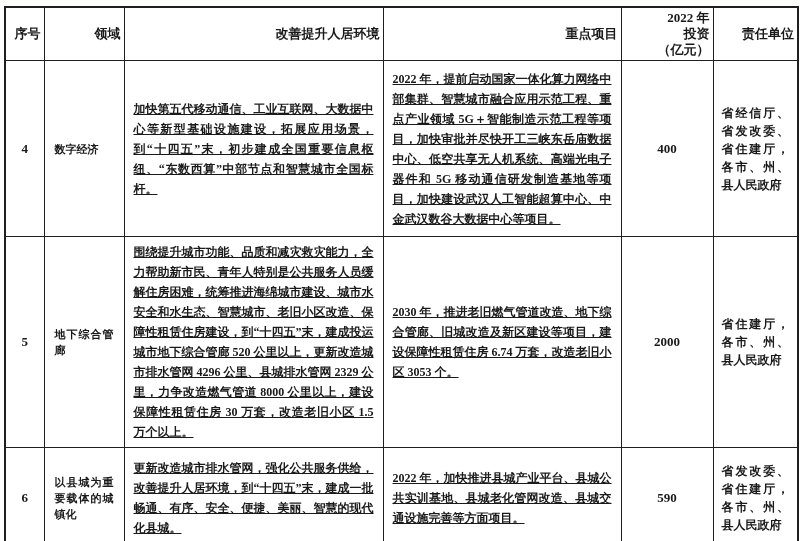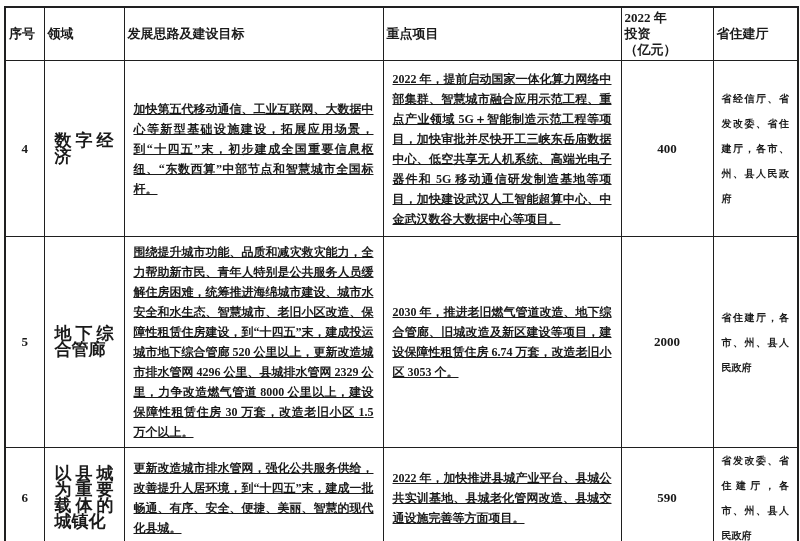--- a/index.html
+++ b/index.html
@@ -29,52 +29,52 @@
   }
   .gov-table th, .gov-table td {
     border: 1px solid #1f1f1f;
     vertical-align: middle;
     font-weight: 700;
     overflow: hidden;
   }
   .gov-table th {
     font-size: 13px;
     line-height: 16px;
-    text-align: left;
+    text-align: right;
     padding: 2px 3px;
   }
   .pre { white-space: pre-line; }
   .c-no {
     text-align: center;
     font-size: 13px;
     padding: 2px;
   }
   .c-field {
-    font-size: 17px;
+    font-size: 11px;
     line-height: 16px;
     text-align: justify;
     text-justify: inter-character;
     padding: 4px 10px;
   }
   .c-para {
     font-size: 12px;
     line-height: 20px;
     text-align: justify;
     text-justify: inter-character;
     padding: 5px 9px;
     text-decoration: underline;
   }
   .c-inv {
     text-align: center;
     font-size: 13px;
     padding: 4px;
   }
   .c-units {
-    font-size: 10px;
-    line-height: 25px;
+    font-size: 12px;
+    line-height: 18px;
     text-align: justify;
     text-justify: inter-character;
     padding: 0 8px;
   }
   tr.r-header { height: 48px; }
   tr.r-4 { height: 176px; }
   tr.r-5 { height: 202px; }
   tr.r-6 { height: 101px; }
 </style>
 </head>
@@ -87,26 +87,26 @@
       <col style="width:80px">
       <col style="width:259px">
       <col style="width:238px">
       <col style="width:92px">
       <col style="width:85px">
     </colgroup>
     <thead>
       <tr class="r-header">
         <th>序号</th>
         <th>领域</th>
-        <th>发展思路及建设目标</th>
+        <th>改善提升人居环境</th>
         <th>重点项目</th>
         <th class="pre">2022 年
 投资
 （亿元）</th>
-        <th>省住建厅</th>
+        <th>责任单位</th>
       </tr>
     </thead>
     <tbody>
       <tr class="r-4">
         <td class="c-no">4</td>
         <td class="c-field">数字经济</td>
         <td class="c-para">加快第五代移动通信、工业互联网、大数据中心等新型基础设施建设，拓展应用场景，到“十四五”末，初步建成全国重要信息枢纽、“东数西算”中部节点和智慧城市全国标杆。</td>
         <td class="c-para">2022 年，提前启动国家一体化算力网络中部集群、智慧城市融合应用示范工程、重点产业领域 5G＋智能制造示范工程等项目，加快审批并尽快开工三峡东岳庙数据中心、低空共享无人机系统、高端光电子器件和 5G 移动通信研发制造基地等项目，加快建设武汉人工智能超算中心、中金武汉数谷大数据中心等项目。</td>
         <td class="c-inv">400</td>
         <td class="c-units">省经信厅、省发改委、省住建厅，各市、州、县人民政府</td>

